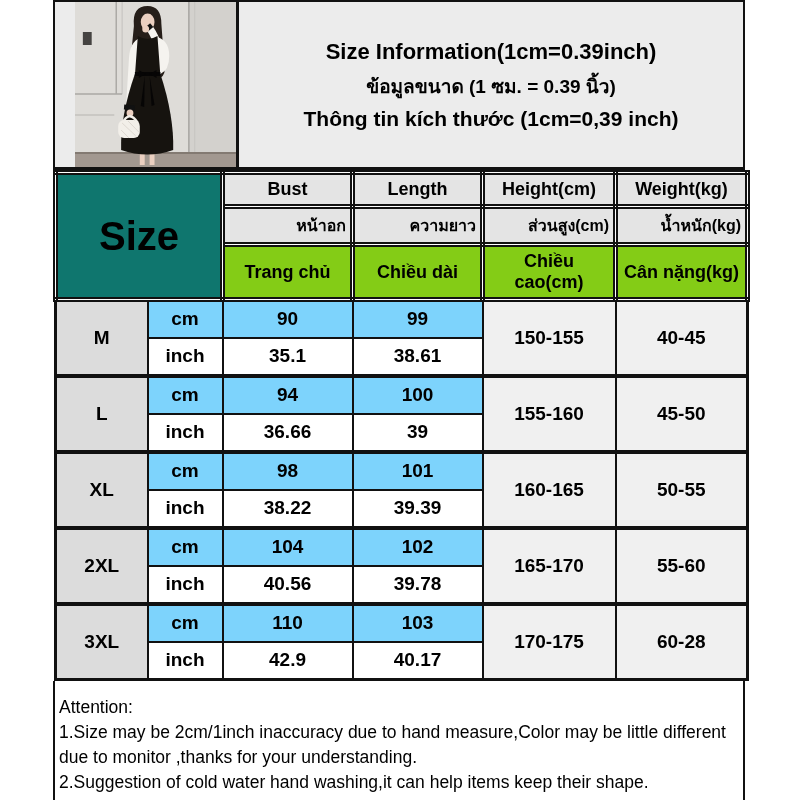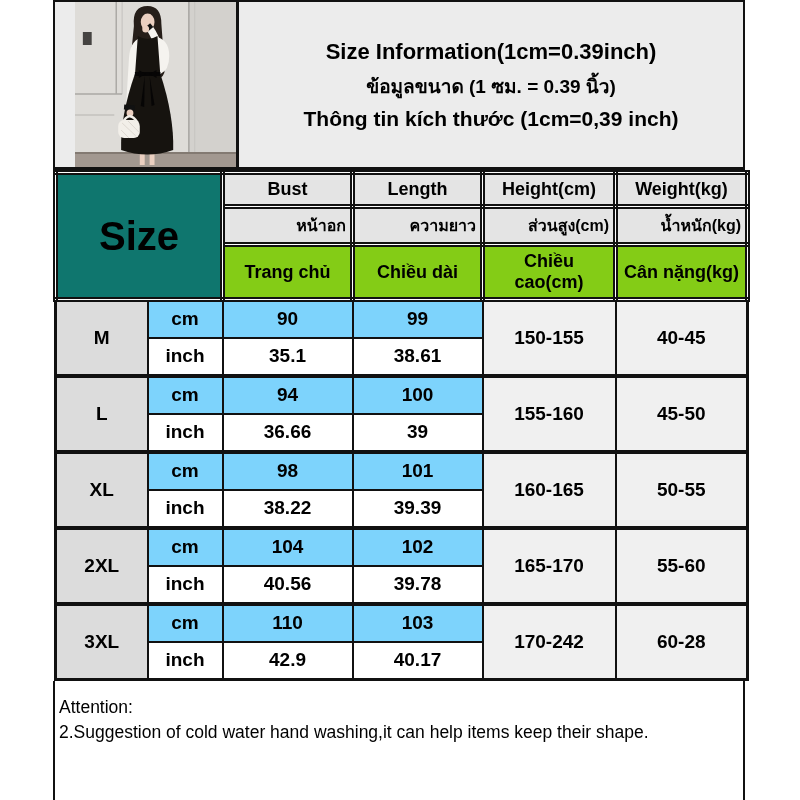--- a/index.html
+++ b/index.html
@@ -214,29 +214,30 @@
         <td class="unit">inch</td>
         <td class="val">40.56</td>
         <td class="val">39.78</td>
       </tr>
 
       <tr class="drow cm-row group-start">
         <td class="size-label" rowspan="2">3XL</td>
         <td class="unit">cm</td>
         <td class="val">110</td>
         <td class="val">103</td>
-        <td class="merged" rowspan="2">170-242</td>
+        <td class="merged" rowspan="2">170-175</td>
         <td class="merged" rowspan="2">60-28</td>
       </tr>
       <tr class="drow inch-row">
         <td class="unit">inch</td>
         <td class="val">42.9</td>
         <td class="val">40.17</td>
       </tr>
     </tbody>
   </table>
 
   <div class="attention">
     <div>Attention:</div>
+    <div>1.Size may be 2cm/1inch inaccuracy due to hand measure,Color may be little different due to monitor ,thanks for your understanding.</div>
     <div>2.Suggestion of cold water hand washing,it can help items keep their shape.</div>
   </div>
 
 </div>
 
 </body></html>

